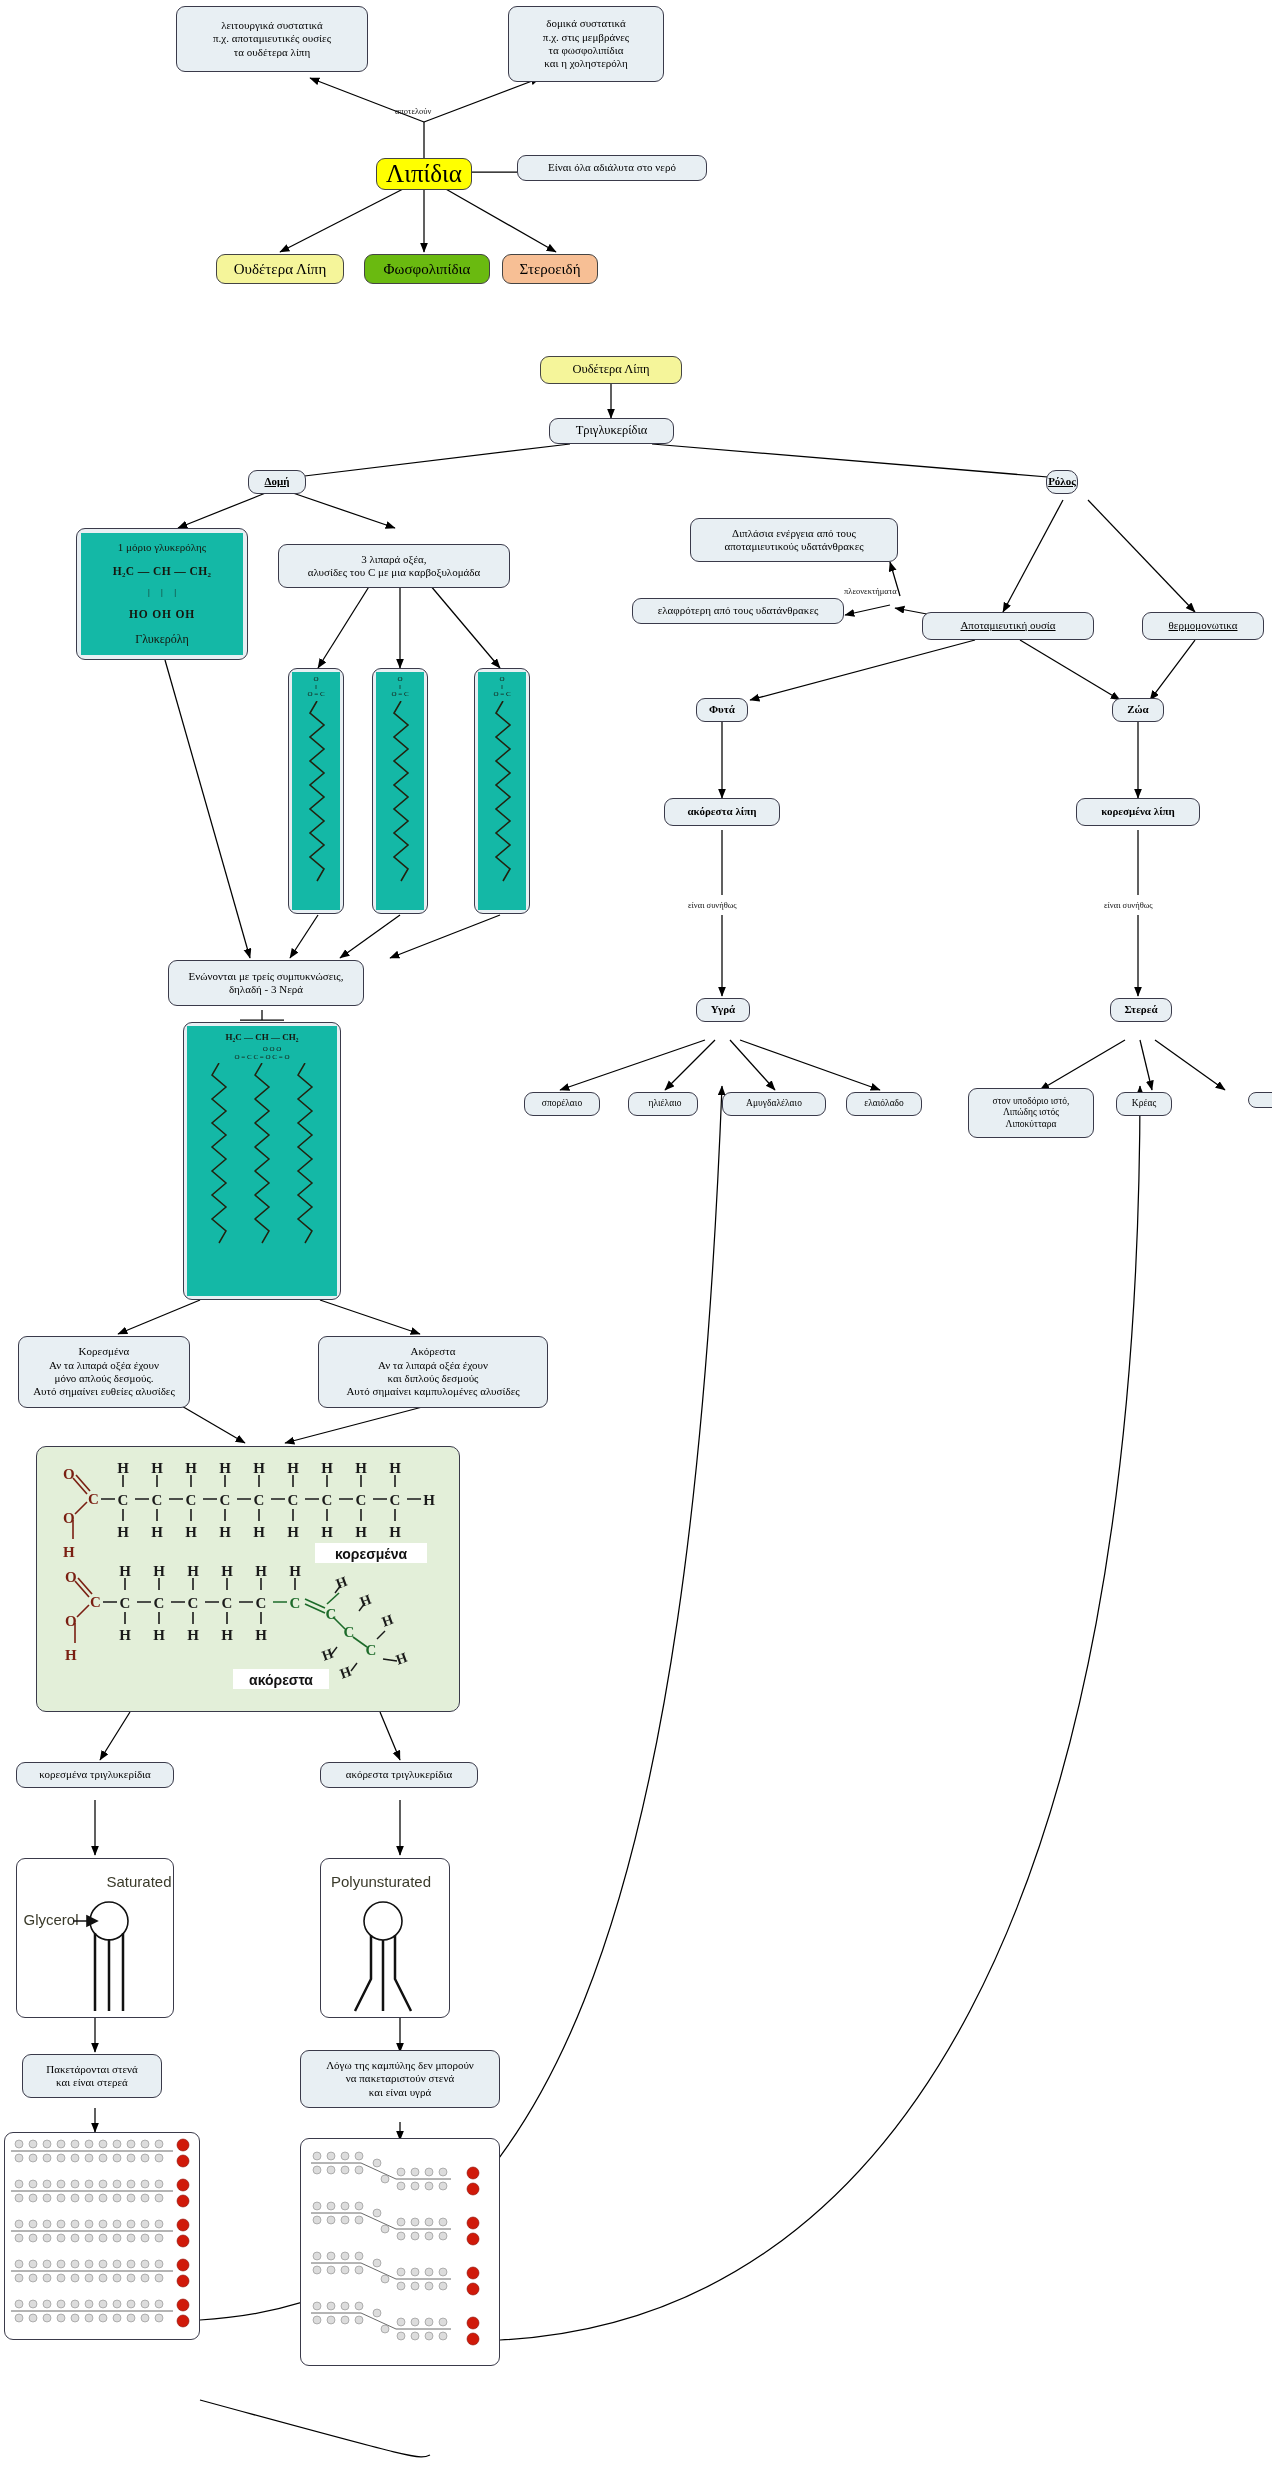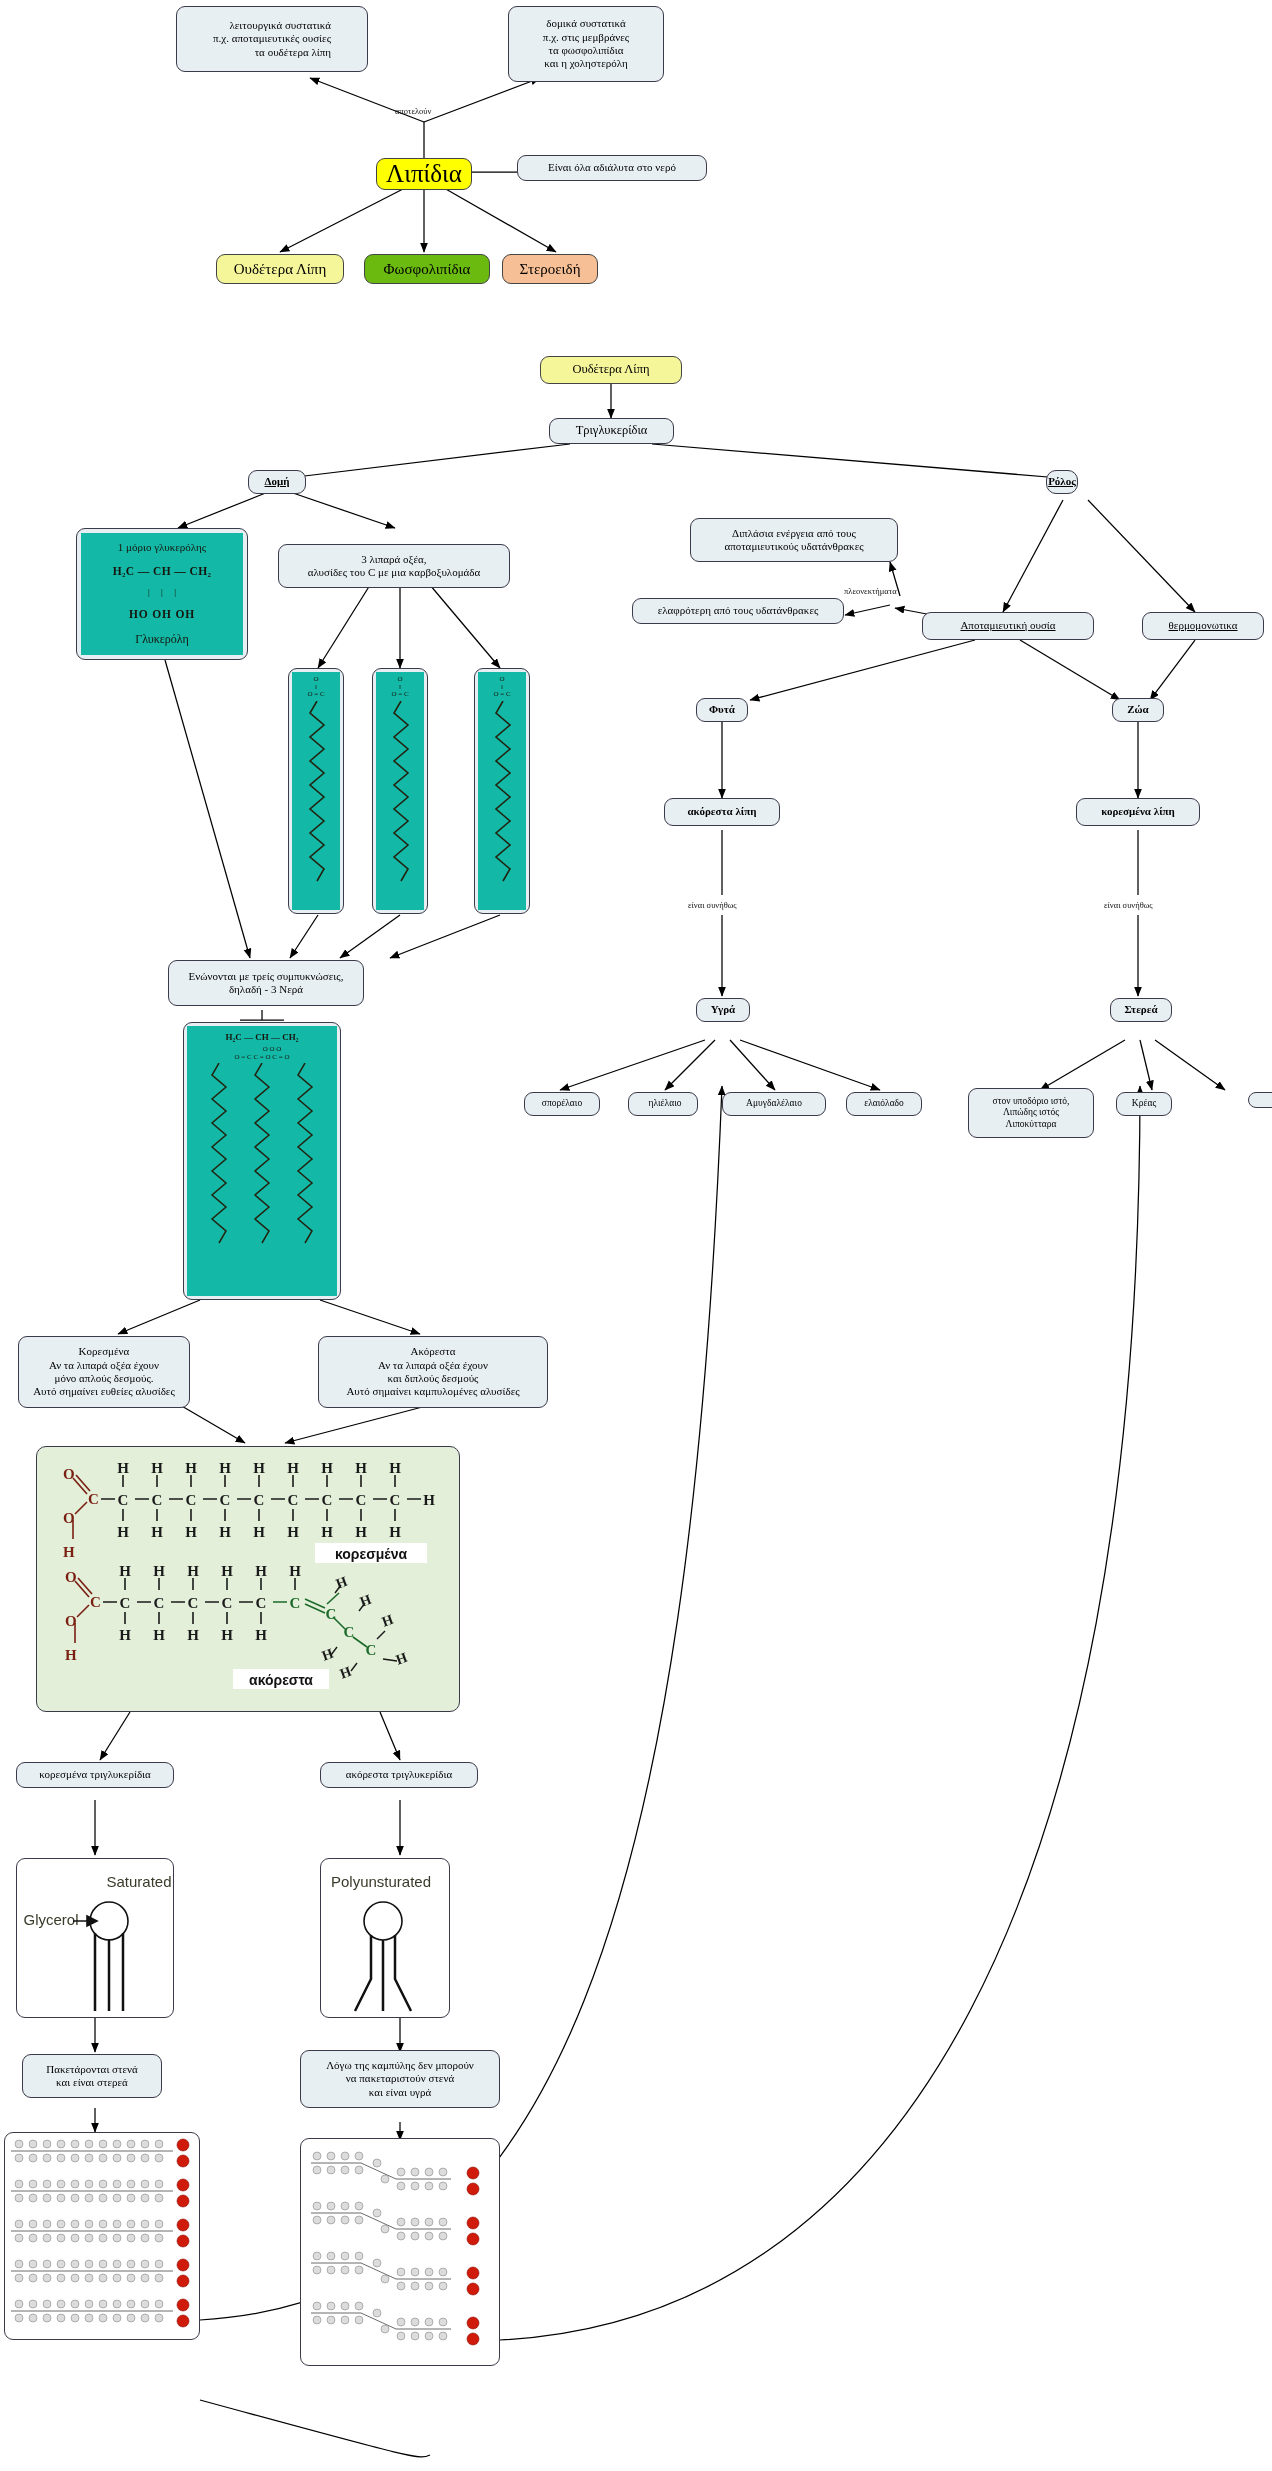--- a/index.html
+++ b/index.html
@@ -132,21 +132,21 @@
       <path d="M715,1040 L665,1090" marker-end="url(#ah)"></path>
       <path d="M730,1040 L775,1090" marker-end="url(#ah)"></path>
       <path d="M740,1040 L880,1090" marker-end="url(#ah)"></path>
 
       <path d="M1125,1040 L1040,1090" marker-end="url(#ah)"></path>
       <path d="M1140,1040 L1152,1090" marker-end="url(#ah)"></path>
       <path d="M1155,1040 L1225,1090" marker-end="url(#ah)"></path>
     </g>
   </svg>
 
-  <div class="node n-sm" style="left:176px;top:6px;width:192px;height:66px;text-align:right;">
+  <div class="node n-sm" style="left:176px;top:6px;width:192px;height:66px;">
     <span style="white-space:pre-line;">λειτουργικά συστατικά
 π.χ. αποταμιευτικές ουσίες
 τα ουδέτερα λίπη</span>
   </div>
 
   <div class="node n-sm" style="left:508px;top:6px;width:156px;height:76px;">
     <span style="white-space:pre-line;">δομικά συστατικά
 π.χ. στις μεμβράνες
 τα φωσφολιπίδια
 και η χοληστερόλη</span>

